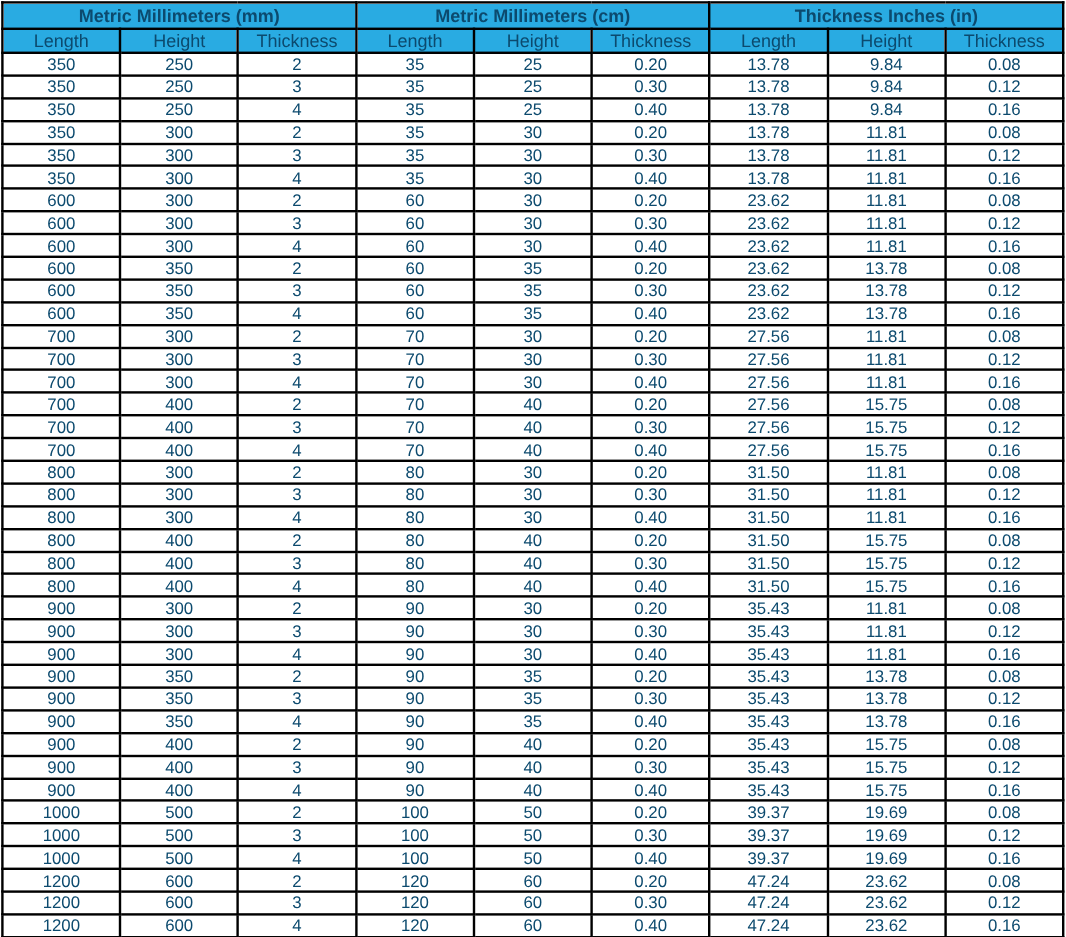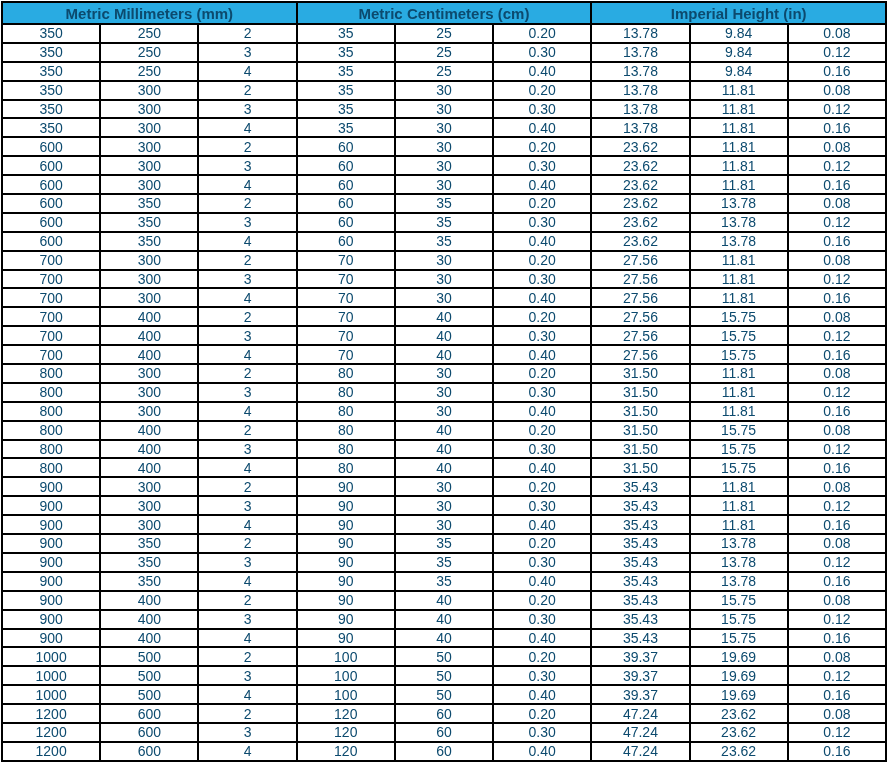--- a/index.html
+++ b/index.html
@@ -44,22 +44,33 @@
     line-height: 1;
   }
 </style>
 </head>
 <body>
 
 <table class="size-table">
   <thead>
     <tr>
       <th class="section-title" colspan="3">Metric Millimeters (mm)</th>
-      <th class="section-title" colspan="3">Metric Centimeters (cm)</th>
-      <th class="section-title" colspan="3">Imperial Height (in)</th>
+      <th class="section-title" colspan="3">Metric Millimeters (cm)</th>
+      <th class="section-title" colspan="3">Thickness Inches (in)</th>
+    </tr>
+    <tr>
+      <th class="col-header">Length</th>
+      <th class="col-header">Height</th>
+      <th class="col-header">Thickness</th>
+      <th class="col-header">Length</th>
+      <th class="col-header">Height</th>
+      <th class="col-header">Thickness</th>
+      <th class="col-header">Length</th>
+      <th class="col-header">Height</th>
+      <th class="col-header">Thickness</th>
     </tr>
   </thead>
   <tbody id="table-body">
       <tr>
         <td class="cell">350</td>
         <td class="cell">250</td>
         <td class="cell">2</td>
         <td class="cell">35</td>
         <td class="cell">25</td>
         <td class="cell">0.20</td>

